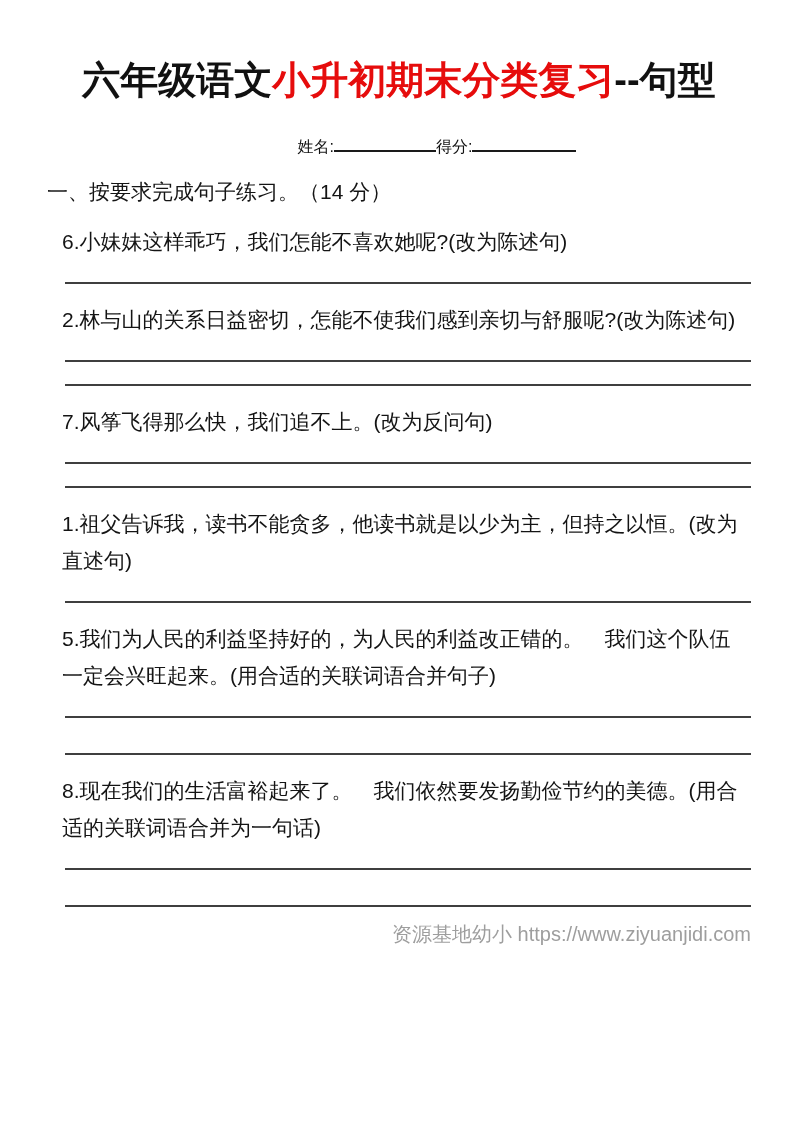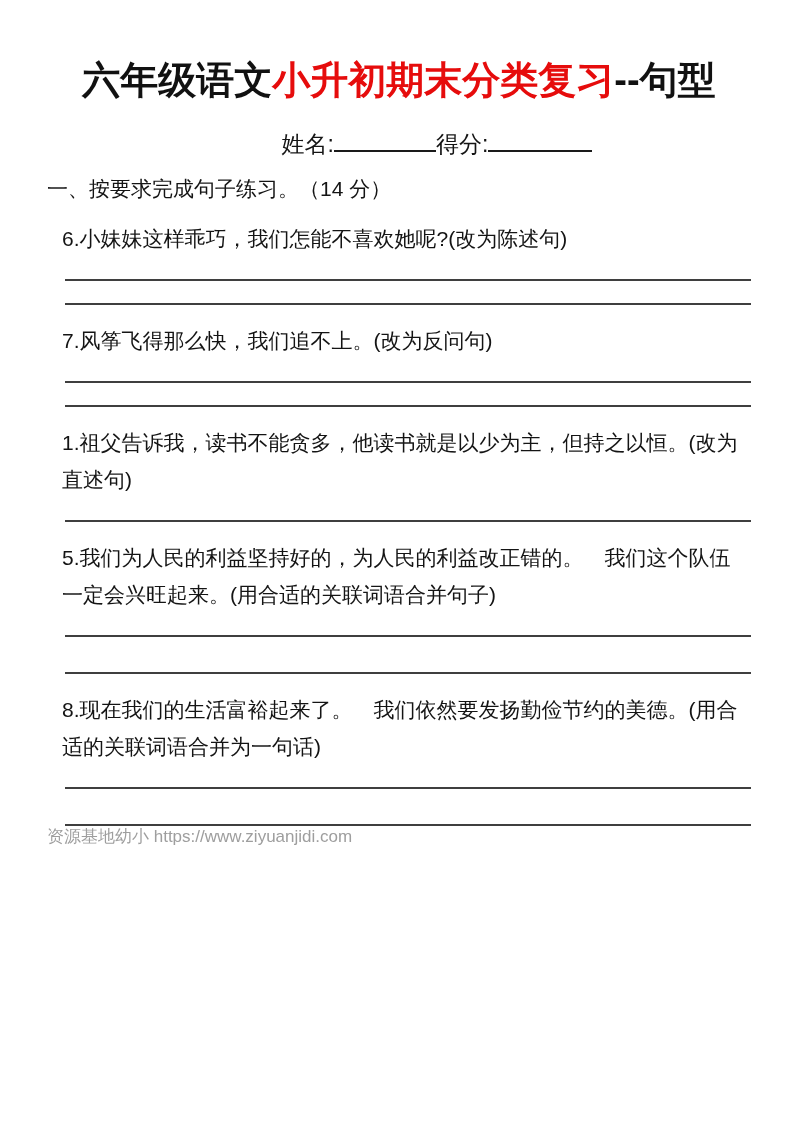--- a/index.html
+++ b/index.html
@@ -28,21 +28,21 @@
     font-weight: bold;
     text-align: center;
     color: #111111;
     white-space: nowrap;
   }
   .title .red { color: var(--accent-red); }
   .name-row {
     margin-top: 26px;
     padding-left: 76px;
     text-align: center;
-    font-size: 23px;
+    font-size: 16px;
     line-height: 30px;
     white-space: nowrap;
   }
   .blank {
     display: inline-block;
     width: 102px;
     height: 24px;
     border-bottom: 2px solid #1a1a1a;
     vertical-align: baseline;
   }
@@ -58,40 +58,45 @@
     font-size: 21px;
     line-height: 37px;
   }
   .answer-line {
     height: 24px;
     margin-left: 3px;
     border-bottom: 2px solid var(--line);
   }
   .answer-line + .answer-line { height: 37px; }
   .footer {
-    text-align: left;
-    font-size: 17px;
+    margin-top: 16px;
+    text-align: right;
+    font-size: 20px;
     line-height: 22px;
     color: var(--footer-gray);
   }
 </style>
 </head>
 <body>
 
 <div class="page">
 
   <h1 class="title"><span>六年级语文</span><span class="red">小升初期末分类复习</span><span>--句型</span></h1>
 
   <div class="name-row"><span>姓名:</span><span class="blank"></span><span>得分:</span><span class="blank second"></span></div>
 
   <div class="section-heading">一、按要求完成句子练习。（14 分）</div>
 
   <div id="questions">
       <div class="question-block">
         <p class="question-text">6.小妹妹这样乖巧，我们怎能不喜欢她呢?(改为陈述句)</p>
+        <div class="answer-line"></div>
+      </div>
+      <div class="question-block">
+        <p class="question-text">2.林与山的关系日益密切，怎能不使我们感到亲切与舒服呢?(改为陈述句)</p>
         <div class="answer-line"></div>
       </div>
       <div class="question-block">
         <div class="answer-line"></div>
       </div>
       <div class="question-block">
         <p class="question-text">7.风筝飞得那么快，我们追不上。(改为反问句)</p>
         <div class="answer-line"></div>
       </div>
       <div class="question-block">

